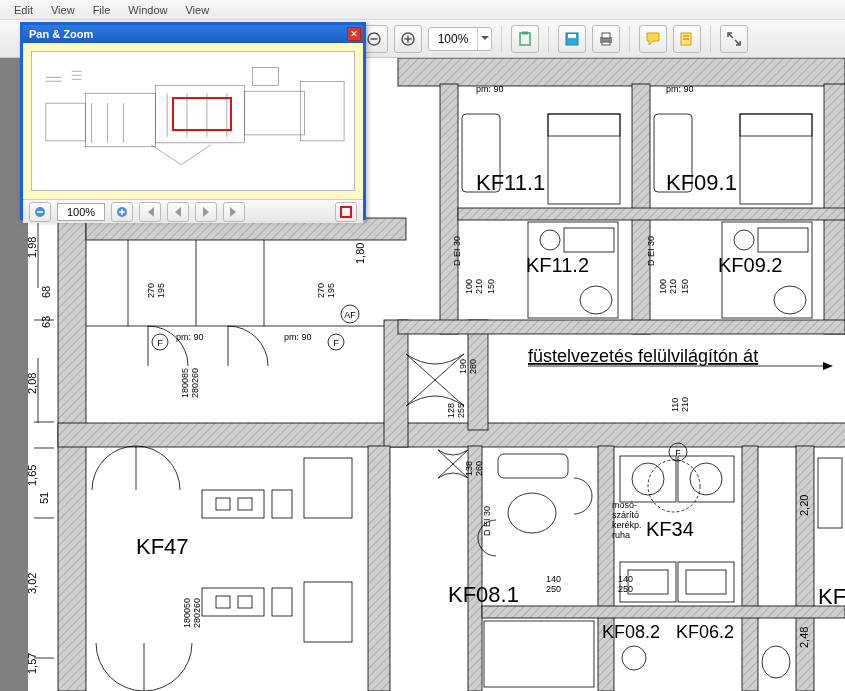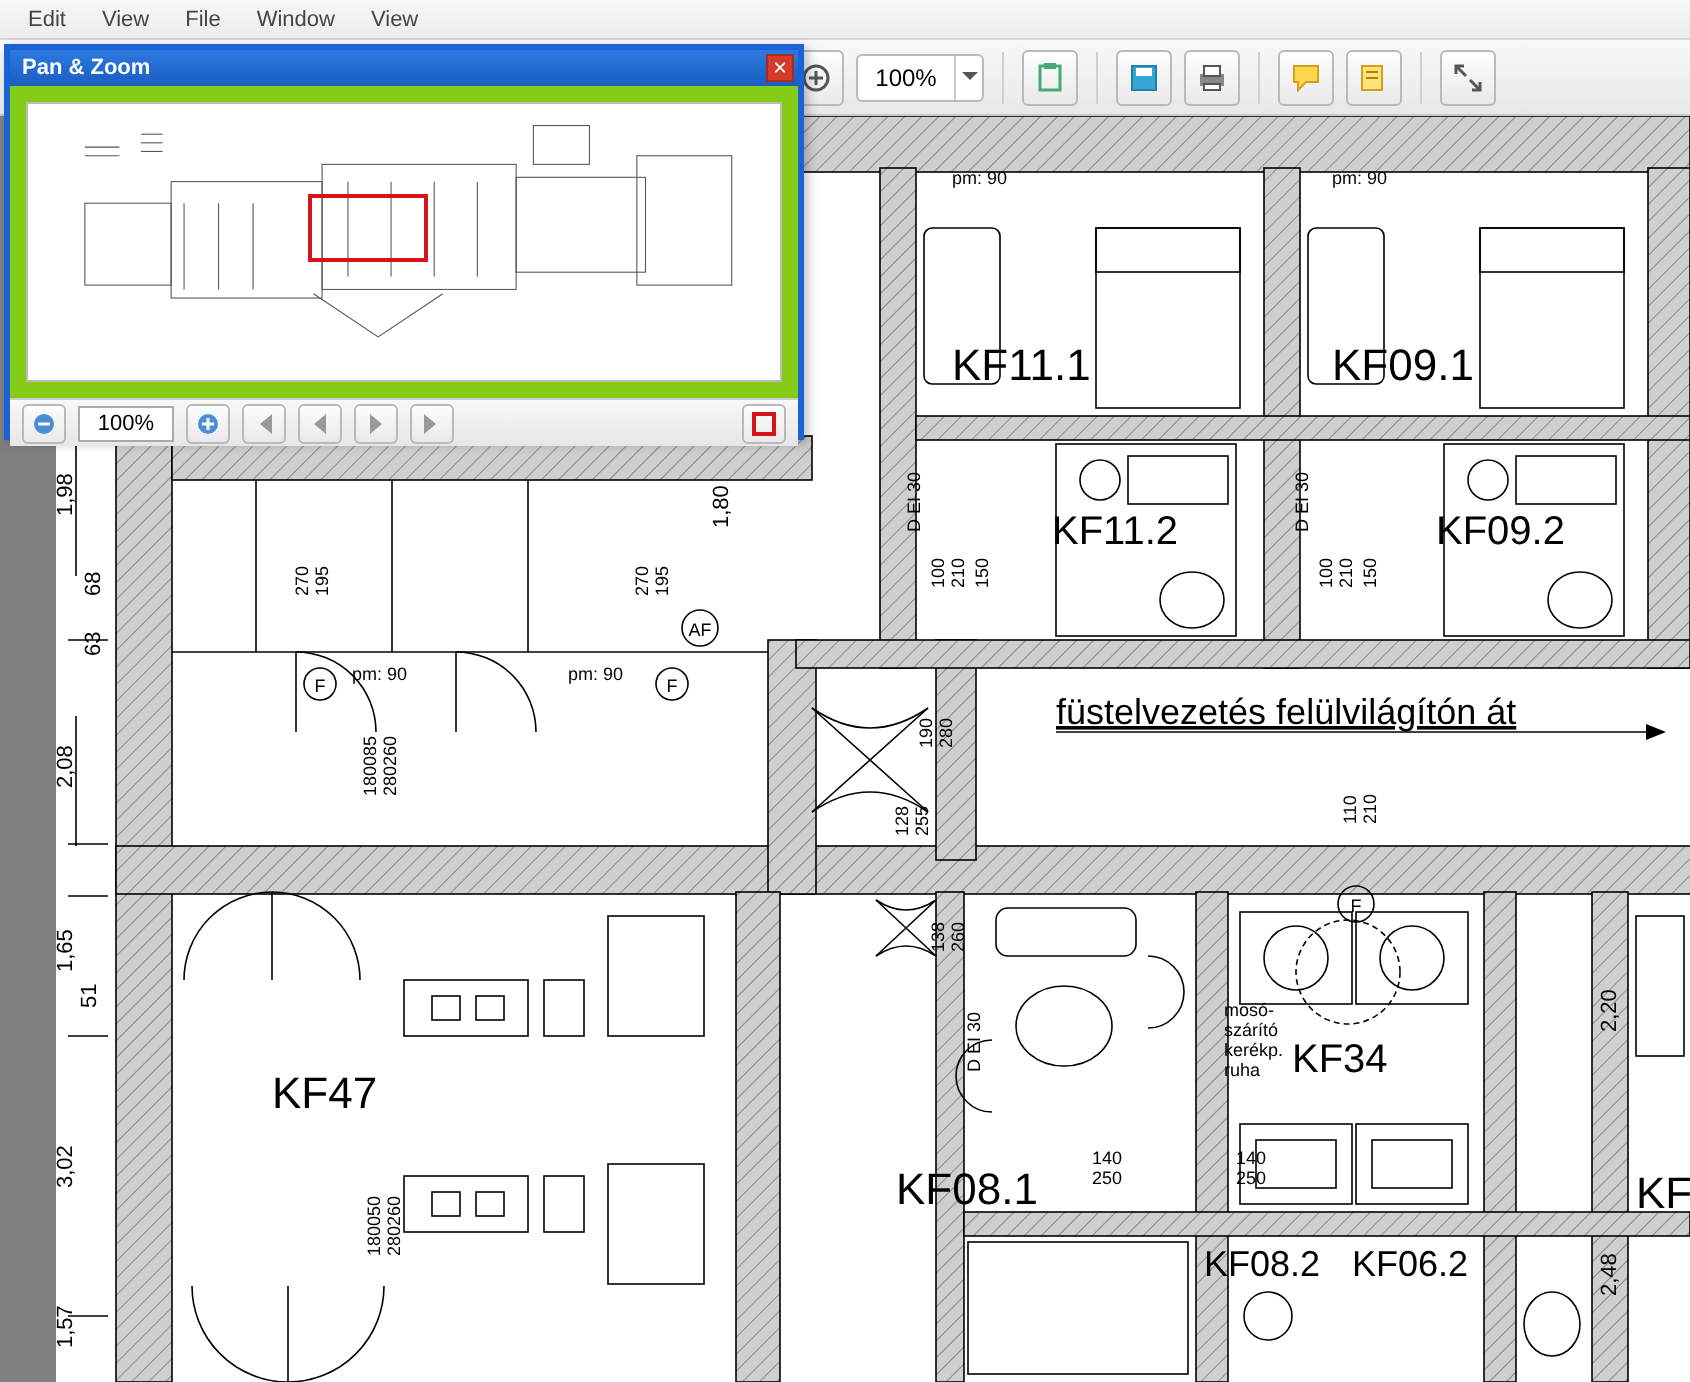--- a/index.html
+++ b/index.html
@@ -10,21 +10,21 @@
 .tb-btn{width:28px;height:28px;border:1px solid #b9b9b9;border-radius:3px;background:linear-gradient(#fdfdfd,#e9e9e9);display:flex;align-items:center;justify-content:center;cursor:pointer;}
 .tb-btn svg{width:16px;height:16px;}
 .zoom-box{display:flex;align-items:center;border:1px solid #b9b9b9;border-radius:3px;background:#fff;height:24px;}
 .zoom-box input{width:48px;border:none;text-align:center;font-size:12px;outline:none;}
 .zoom-box .dd{width:14px;height:22px;border-left:1px solid #ccc;display:flex;align-items:center;justify-content:center;}
 .sep{width:1px;height:26px;background:#cfcfcf;margin:0 3px;}
 .canvas-wrap{position:absolute;left:0;top:58px;right:0;bottom:0;background:#fff;overflow:hidden;}
 .canvas-gray{position:absolute;left:0;top:0;width:28px;bottom:0;background:#808080;}
 .floorplan{position:absolute;left:28px;top:0;right:0;bottom:0;background:#fff;}
 .floorplan svg{width:100%;height:100%;}
-.panzoom{position:absolute;left:2px;top:22px;width:400px;height:198px;background:#84cc16;border:3px solid #1a63d6;box-shadow:2px 2px 5px rgba(0,0,0,.25);}
+.panzoom{position:absolute;left:20px;top:22px;width:346px;height:198px;background:#fef9c3;border:3px solid #1a63d6;box-shadow:2px 2px 5px rgba(0,0,0,.25);}
 .pz-title{height:18px;background:linear-gradient(#2b7ae0,#1b5cc2);display:flex;align-items:center;justify-content:space-between;padding:0 2px 0 6px;}
 .pz-title span{color:#fff;font-weight:bold;font-size:11px;}
 .pz-title .close{width:14px;height:14px;background:#d43b2c;border:1px solid #a52b1f;display:flex;align-items:center;justify-content:center;color:#fff;font-size:9px;cursor:pointer;}
 .pz-body{height:140px;background:#fff;margin:8px;position:relative;border:1px solid #bbb;}
 .pz-body svg{width:100%;height:100%;}
 .pz-rect{position:absolute;border:2px solid #d4151a;left:140px;top:45px;width:60px;height:34px;}
 .pz-tools{height:24px;background:linear-gradient(#f8f8f8,#e6e6e6);border-top:1px solid #ccc;display:flex;align-items:center;padding:0 6px;gap:6px;}
 .pz-tools .tb-btn{width:22px;height:20px;}
 .pz-tools input{width:48px;height:18px;border:1px solid #aaa;text-align:center;font-size:11px;}
 .room-label{font-family:Arial;font-size:22px;fill:#000;}

